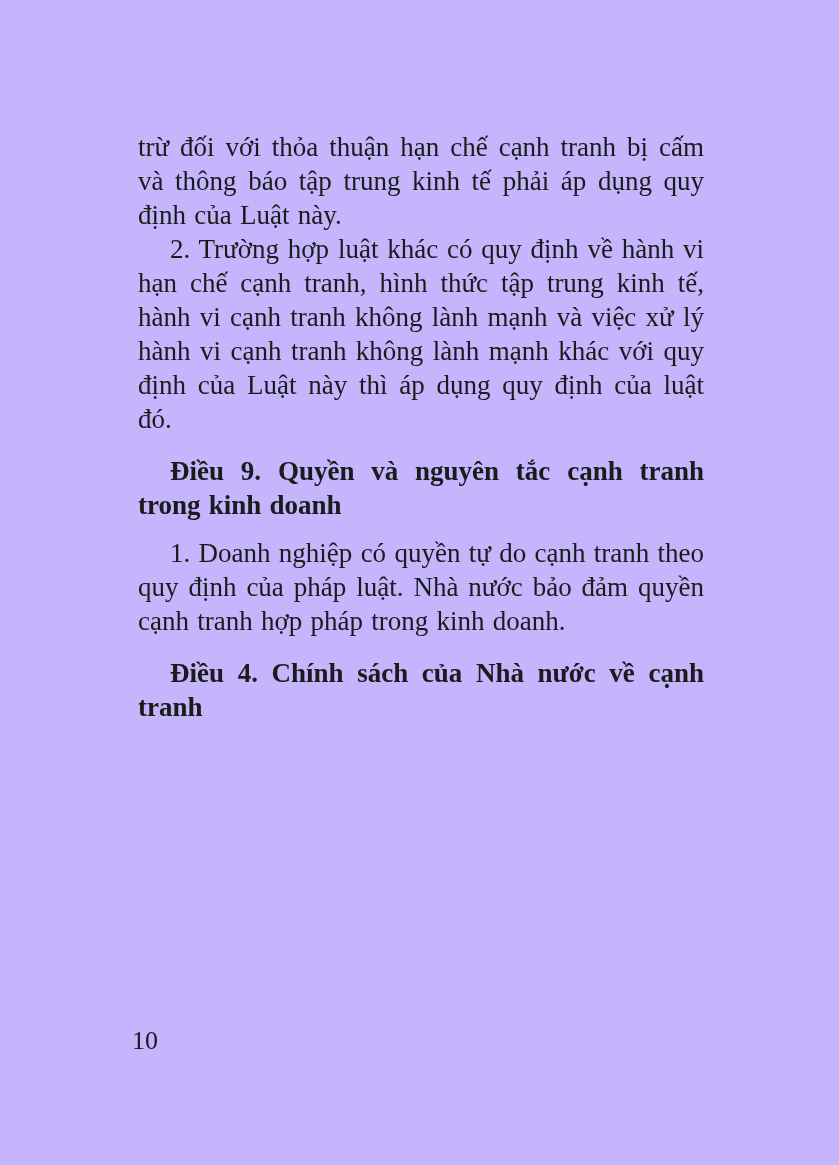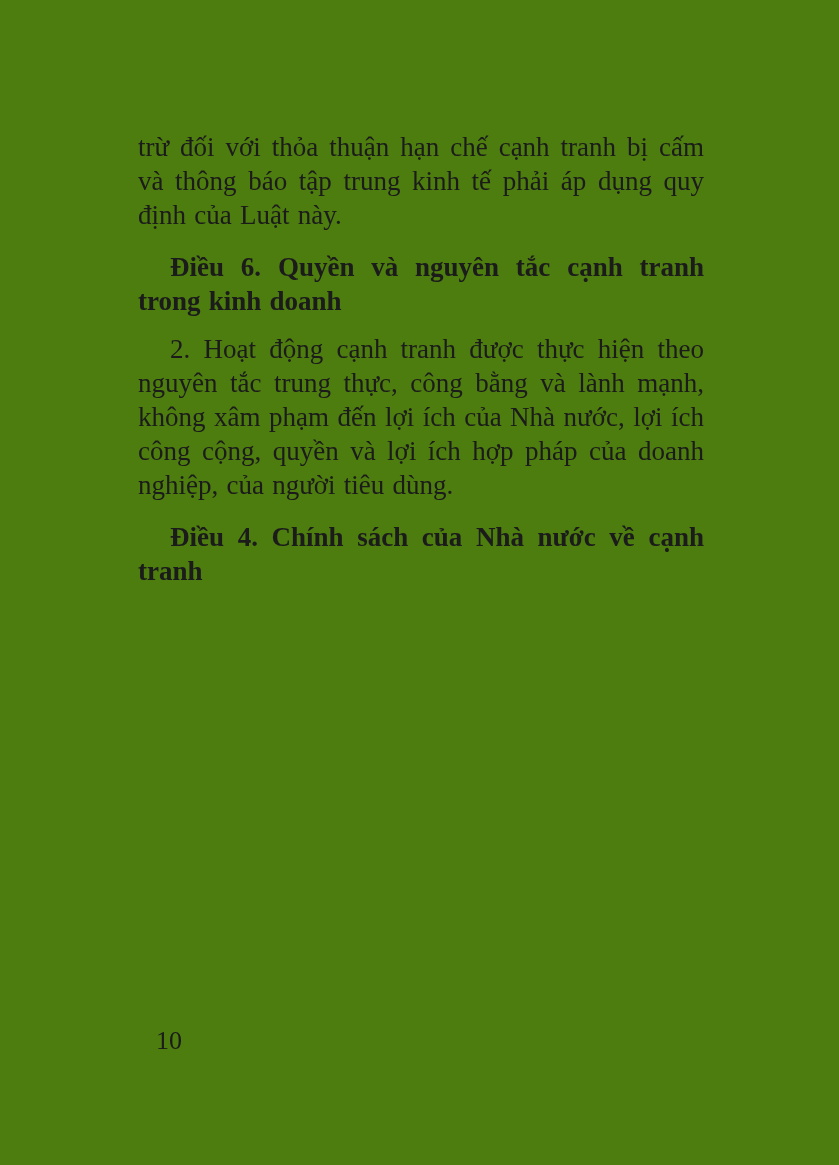--- a/index.html
+++ b/index.html
@@ -1,20 +1,20 @@
 <!DOCTYPE html>
 <html lang="vi"><head>
 <meta charset="utf-8">
 <style>
   html, body { margin: 0; padding: 0; background: #ffffff; }
   .page {
     position: relative;
     width: 839px;
     height: 1165px;
-    background: #4d7c0f;
+    background: #c4b5fd;
     font-family: "Liberation Serif", "DejaVu Serif", serif;
     color: #1b1b1b;
     overflow: hidden;
   }
   .text-column {
     position: absolute;
     left: 138px;
     top: 130px;
     width: 566px;
   }
@@ -26,31 +26,32 @@
     word-spacing: 1.5px;
   }
   .indent { text-indent: 32px; }
   .heading {
     font-weight: 700;
     margin-top: 18px;
     margin-bottom: 14px;
   }
   .page-number {
     position: absolute;
-    left: 156px;
+    left: 132px;
     top: 1024px;
     font-size: 26px;
     line-height: 34px;
     text-align: center;
   }
 </style>
 </head>
 <body>
 
 <div class="page">
   <div class="text-column">
     <p class="para">trừ đối với thỏa thuận hạn chế cạnh tranh bị cấm và thông báo tập trung kinh tế phải áp dụng quy định của Luật này.</p>
-    <p class="para indent heading">Điều 6. Quyền và nguyên tắc cạnh tranh trong kinh doanh</p>
-    <p class="para indent">2. Hoạt động cạnh tranh được thực hiện theo nguyên tắc trung thực, công bằng và lành mạnh, không xâm phạm đến lợi ích của Nhà nước, lợi ích công cộng, quyền và lợi ích hợp pháp của doanh nghiệp, của người tiêu dùng.</p>
+    <p class="para indent">2. Trường hợp luật khác có quy định về hành vi hạn chế cạnh tranh, hình thức tập trung kinh tế, hành vi cạnh tranh không lành mạnh và việc xử lý hành vi cạnh tranh không lành mạnh khác với quy định của Luật này thì áp dụng quy định của luật đó.</p>
+    <p class="para indent heading">Điều 9. Quyền và nguyên tắc cạnh tranh trong kinh doanh</p>
+    <p class="para indent">1. Doanh nghiệp có quyền tự do cạnh tranh theo quy định của pháp luật. Nhà nước bảo đảm quyền cạnh tranh hợp pháp trong kinh doanh.</p>
     <p class="para indent heading">Điều 4. Chính sách của Nhà nước về cạnh tranh</p>
   </div>
   <div class="page-number">10</div>
 </div>
 
 </body></html>

